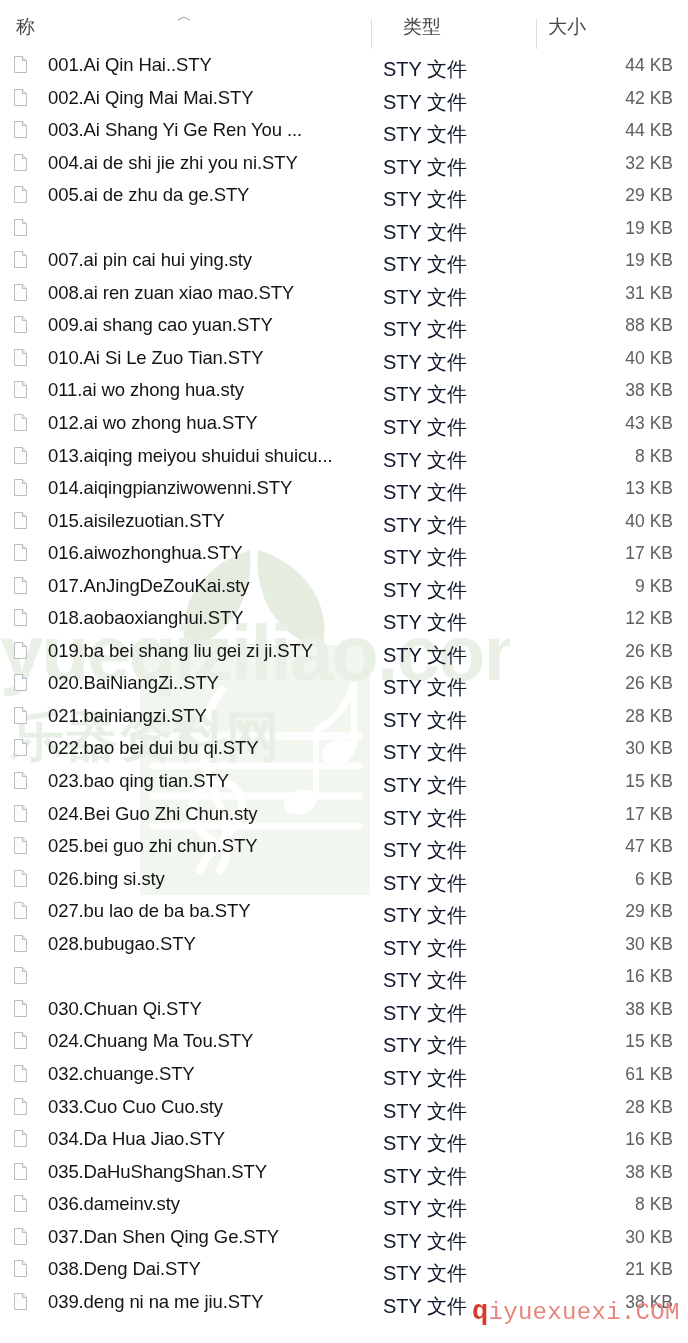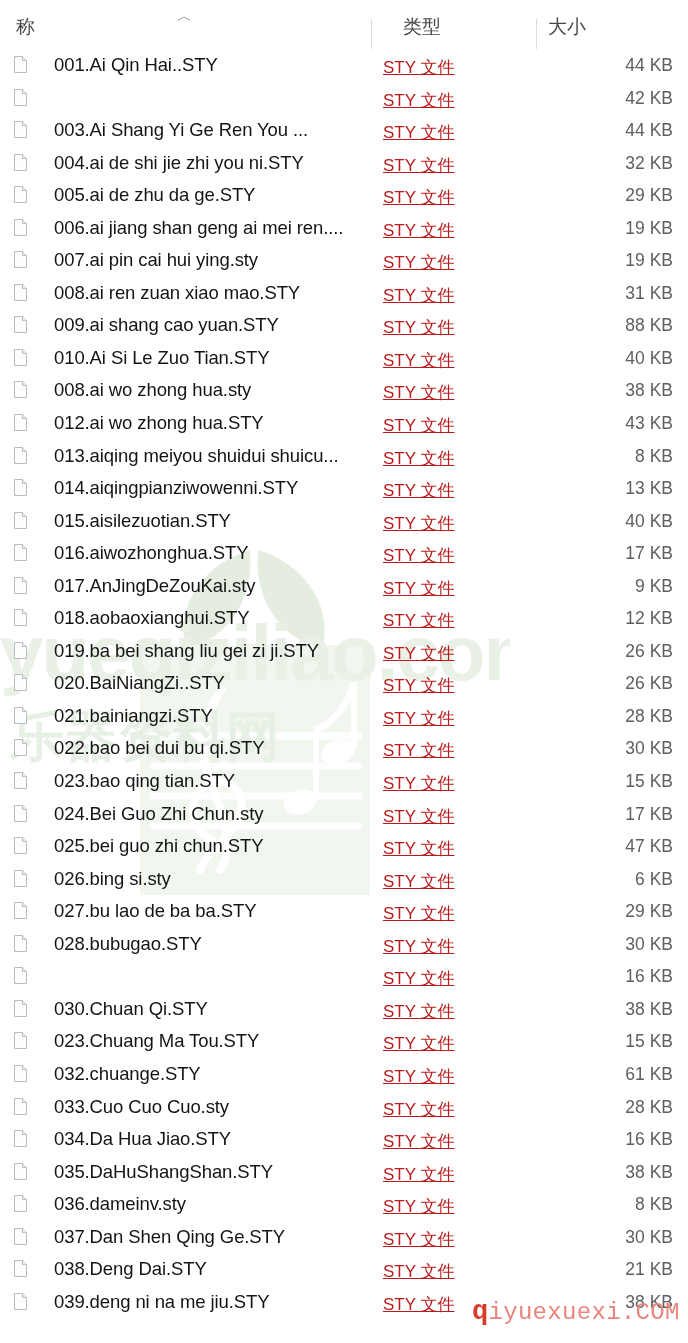--- a/index.html
+++ b/index.html
@@ -95,35 +95,34 @@
   .file-icon {
     position: absolute;
     left: 14px;
     top: 6px;
     width: 13px;
     height: 17px;
   }
 
   .cell-name {
     position: absolute;
-    left: 54px;
+    left: 48px;
     top: 4px;
     font-size: 18.5px;
     color: #141414;
     white-space: nowrap;
     letter-spacing: -0.1px;
   }
   .cell-type {
     position: absolute;
     left: 383px;
     top: 6px;
-    font-size: 17px;
-    color: #b91c1c;
+    font-size: 20px;
+    color: #0f172a;
     white-space: nowrap;
-    text-decoration: underline;
   }
   .cell-size {
     position: absolute;
     right: 15px;
     top: 5px;
     font-size: 17.5px;
     color: #5c6063;
     white-space: nowrap;
     text-align: left;
   }
@@ -182,20 +181,21 @@
           </svg></span>
         <span class="cell-name">001.Ai  Qin  Hai..STY</span>
         <span class="cell-type">STY 文件</span>
         <span class="cell-size">44 KB</span>
       </div>
       <div class="row">
         <span class="file-icon"><svg viewBox="0 0 13 17" xmlns="http://www.w3.org/2000/svg">
             <path d="M0.5 0.5 H8.5 L12.5 4.5 V16.5 H0.5 Z" fill="#fdfdfd" stroke="#b9bcc0" stroke-width="1"></path>
             <path d="M8.5 0.5 V4.5 H12.5" fill="#eceef0" stroke="#b9bcc0" stroke-width="1"></path>
           </svg></span>
+        <span class="cell-name">002.Ai  Qing  Mai  Mai.STY</span>
         <span class="cell-type">STY 文件</span>
         <span class="cell-size">42 KB</span>
       </div>
       <div class="row">
         <span class="file-icon"><svg viewBox="0 0 13 17" xmlns="http://www.w3.org/2000/svg">
             <path d="M0.5 0.5 H8.5 L12.5 4.5 V16.5 H0.5 Z" fill="#fdfdfd" stroke="#b9bcc0" stroke-width="1"></path>
             <path d="M8.5 0.5 V4.5 H12.5" fill="#eceef0" stroke="#b9bcc0" stroke-width="1"></path>
           </svg></span>
         <span class="cell-name">003.Ai  Shang  Yi  Ge  Ren  You  ...</span>
         <span class="cell-type">STY 文件</span>
@@ -217,21 +217,20 @@
           </svg></span>
         <span class="cell-name">005.ai de zhu da ge.STY</span>
         <span class="cell-type">STY 文件</span>
         <span class="cell-size">29 KB</span>
       </div>
       <div class="row">
         <span class="file-icon"><svg viewBox="0 0 13 17" xmlns="http://www.w3.org/2000/svg">
             <path d="M0.5 0.5 H8.5 L12.5 4.5 V16.5 H0.5 Z" fill="#fdfdfd" stroke="#b9bcc0" stroke-width="1"></path>
             <path d="M8.5 0.5 V4.5 H12.5" fill="#eceef0" stroke="#b9bcc0" stroke-width="1"></path>
           </svg></span>
-        <span class="cell-name">006.ai jiang shan geng ai mei ren....</span>
         <span class="cell-type">STY 文件</span>
         <span class="cell-size">19 KB</span>
       </div>
       <div class="row">
         <span class="file-icon"><svg viewBox="0 0 13 17" xmlns="http://www.w3.org/2000/svg">
             <path d="M0.5 0.5 H8.5 L12.5 4.5 V16.5 H0.5 Z" fill="#fdfdfd" stroke="#b9bcc0" stroke-width="1"></path>
             <path d="M8.5 0.5 V4.5 H12.5" fill="#eceef0" stroke="#b9bcc0" stroke-width="1"></path>
           </svg></span>
         <span class="cell-name">007.ai pin cai hui ying.sty</span>
         <span class="cell-type">STY 文件</span>
@@ -262,21 +261,21 @@
           </svg></span>
         <span class="cell-name">010.Ai Si Le Zuo Tian.STY</span>
         <span class="cell-type">STY 文件</span>
         <span class="cell-size">40 KB</span>
       </div>
       <div class="row">
         <span class="file-icon"><svg viewBox="0 0 13 17" xmlns="http://www.w3.org/2000/svg">
             <path d="M0.5 0.5 H8.5 L12.5 4.5 V16.5 H0.5 Z" fill="#fdfdfd" stroke="#b9bcc0" stroke-width="1"></path>
             <path d="M8.5 0.5 V4.5 H12.5" fill="#eceef0" stroke="#b9bcc0" stroke-width="1"></path>
           </svg></span>
-        <span class="cell-name">008.ai wo zhong hua.sty</span>
+        <span class="cell-name">011.ai wo zhong hua.sty</span>
         <span class="cell-type">STY 文件</span>
         <span class="cell-size">38 KB</span>
       </div>
       <div class="row">
         <span class="file-icon"><svg viewBox="0 0 13 17" xmlns="http://www.w3.org/2000/svg">
             <path d="M0.5 0.5 H8.5 L12.5 4.5 V16.5 H0.5 Z" fill="#fdfdfd" stroke="#b9bcc0" stroke-width="1"></path>
             <path d="M8.5 0.5 V4.5 H12.5" fill="#eceef0" stroke="#b9bcc0" stroke-width="1"></path>
           </svg></span>
         <span class="cell-name">012.ai wo zhong hua.STY</span>
         <span class="cell-type">STY 文件</span>
@@ -441,21 +440,21 @@
           </svg></span>
         <span class="cell-name">030.Chuan  Qi.STY</span>
         <span class="cell-type">STY 文件</span>
         <span class="cell-size">38 KB</span>
       </div>
       <div class="row">
         <span class="file-icon"><svg viewBox="0 0 13 17" xmlns="http://www.w3.org/2000/svg">
             <path d="M0.5 0.5 H8.5 L12.5 4.5 V16.5 H0.5 Z" fill="#fdfdfd" stroke="#b9bcc0" stroke-width="1"></path>
             <path d="M8.5 0.5 V4.5 H12.5" fill="#eceef0" stroke="#b9bcc0" stroke-width="1"></path>
           </svg></span>
-        <span class="cell-name">023.Chuang Ma Tou.STY</span>
+        <span class="cell-name">024.Chuang Ma Tou.STY</span>
         <span class="cell-type">STY 文件</span>
         <span class="cell-size">15 KB</span>
       </div>
       <div class="row">
         <span class="file-icon"><svg viewBox="0 0 13 17" xmlns="http://www.w3.org/2000/svg">
             <path d="M0.5 0.5 H8.5 L12.5 4.5 V16.5 H0.5 Z" fill="#fdfdfd" stroke="#b9bcc0" stroke-width="1"></path>
             <path d="M8.5 0.5 V4.5 H12.5" fill="#eceef0" stroke="#b9bcc0" stroke-width="1"></path>
           </svg></span>
         <span class="cell-name">032.chuange.STY</span>
         <span class="cell-type">STY 文件</span>

